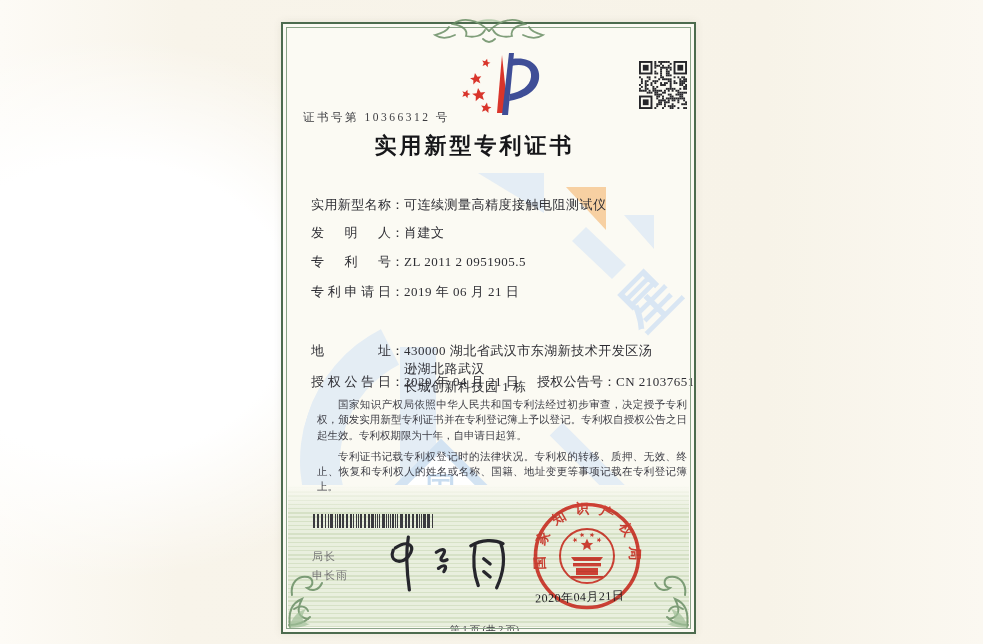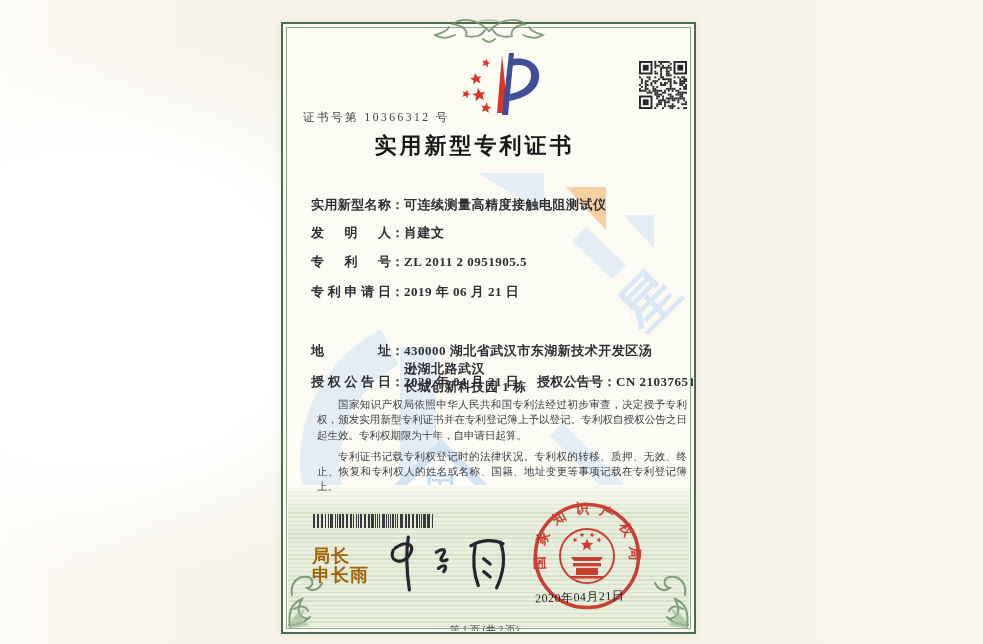--- a/index.html
+++ b/index.html
@@ -38,35 +38,35 @@
   .wm-xing{left:338px;top:238px;font-size:56px;font-weight:bold;color:#d9e6f3;
     transform:rotate(-45deg);font-family:"Liberation Sans",sans-serif;}
   
   .cert-no{position:absolute;left:19px;top:37px;font-size:11.5px;letter-spacing:2.5px;color:#3c3c40;margin-top:48px;}
   .logo{position:absolute;left:171px;top:23px;}
   .qr{position:absolute;left:355px;top:36px;width:48px;height:48px;}
   .title{position:absolute;left:0;top:106px;width:100%;box-sizing:border-box;
     padding-left:24px;padding-right:52px;text-align:center;
     font-size:22px;font-weight:700;letter-spacing:3px;color:#17171a;}
   
-  .row{position:absolute;left:27px;font-size:13px;color:#2e2e34;white-space:nowrap;font-weight:bold;}
+  .row{position:absolute;left:27px;font-size:13px;color:#2e2e34;white-space:nowrap;}
   .lab{display:inline-block;width:80px;text-align:justify;text-align-last:justify;color:#2e2e34;}
   .colon{display:inline-block;}
   .val{letter-spacing:.5px;}
   .val-multi{display:inline-block;vertical-align:top;white-space:normal;width:258px;}
   .val-line2{display:block;}
   .grp2{position:absolute;left:226px;top:0;}
   
   .paras{position:absolute;left:27px;top:366px;width:382px;font-size:10.5px;
     line-height:15.3px;color:#3c3c44;text-align:justify;}
   .paras p{margin:6px;text-indent:2em;}
   
   .barcode{position:absolute;left:29px;top:489px;width:123px;height:14px;}
   .director{position:absolute;left:28px;top:522px;font-family:"Liberation Sans","DejaVu Sans",sans-serif;
-    font-size:18px;font-weight:700;color:#a16207;letter-spacing:1px;line-height:19px;}
+    font-size:11px;font-weight:400;color:#737373;letter-spacing:1px;line-height:19px;}
   .signature{position:absolute;left:92px;top:505px;}
   .seal{position:absolute;left:240px;top:468px;opacity:.92;mix-blend-mode:multiply;}
   .seal-date{position:absolute;left:251px;top:564px;font-size:12px;color:#1d1d22;
     letter-spacing:.5px;transform:rotate(-2deg);}
   .footer{position:absolute;left:0;right:8px;top:598px;text-align:center;font-size:10px;color:#3a3a40;}
   .orn{position:absolute;z-index:6;}
   .orn-bl{left:2px;bottom:2px;}
   .orn-br{right:2px;bottom:2px;transform:scaleX(-1);}
   .orn-top{position:absolute;left:50%;top:-15px;transform:translateX(-50%);z-index:7;}
 </style>

